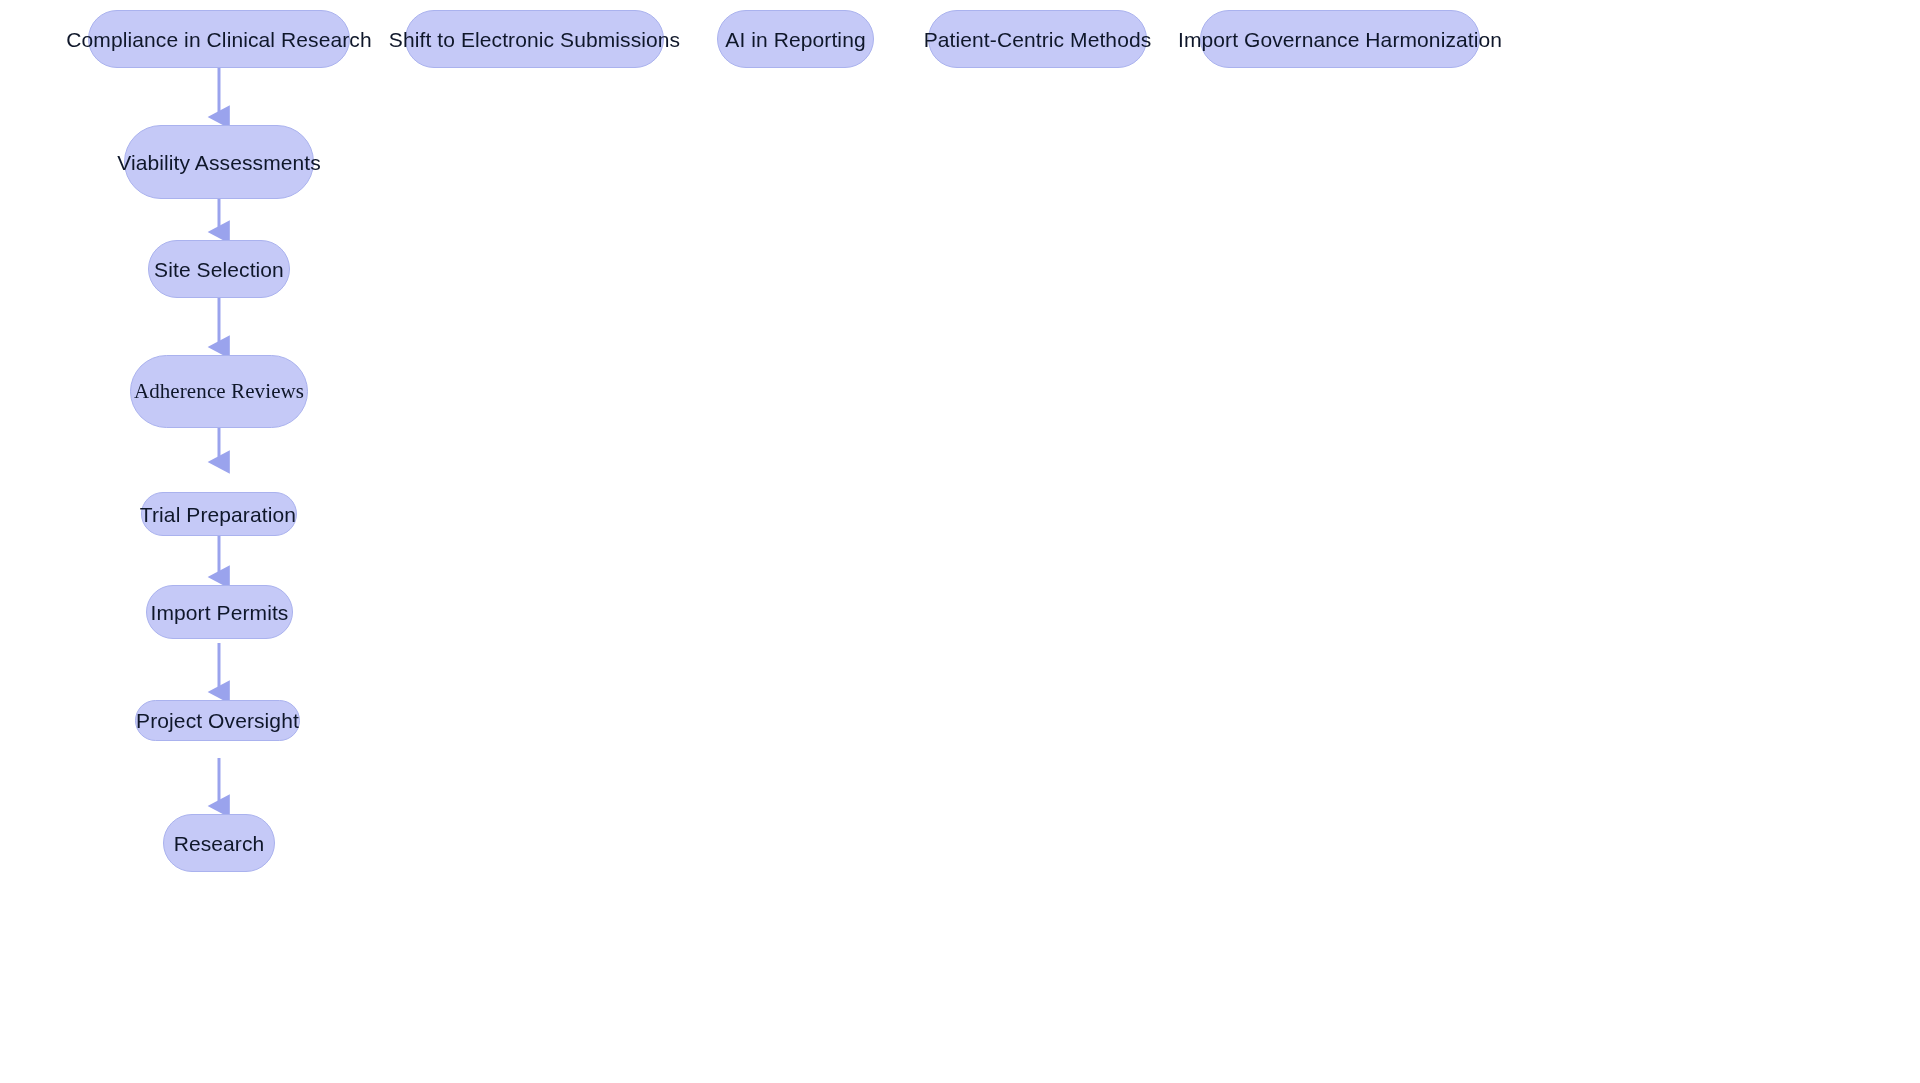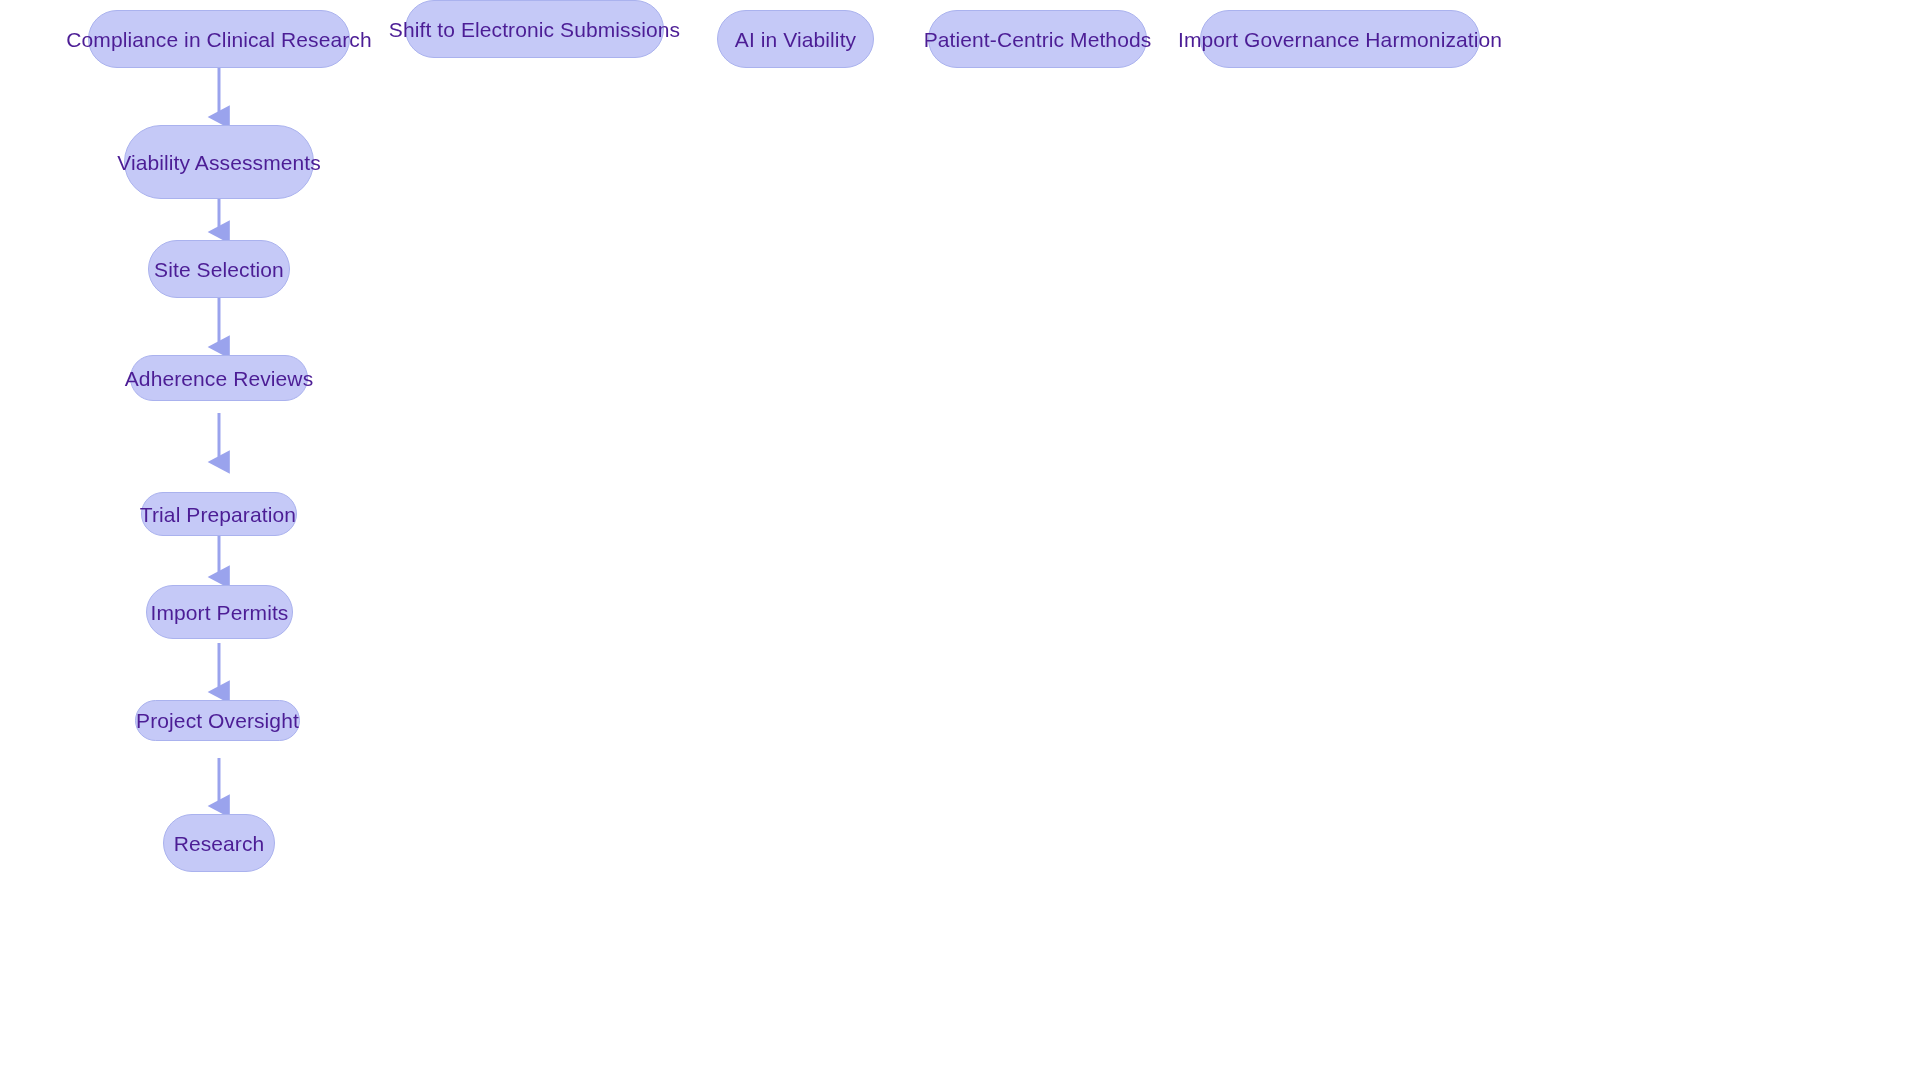--- a/index.html
+++ b/index.html
@@ -36,21 +36,21 @@
     font-size: 21px;
     font-weight: 400;
     letter-spacing: 0.1px;
     white-space: nowrap;
     line-height: 1;
     user-select: none;
   }
 
   .node-label {
     display: block;
-    color: #4c1d95;
+    color: #0f172a;
   }
 
   svg.edges {
     position: absolute;
     left: 0;
     top: 0;
     width: 1920px;
     height: 1083px;
     pointer-events: none;
   }
@@ -78,41 +78,41 @@
 
   <div class="node" style="left:88px; top:10px; width:262px; height:58px;">
     <span class="node-label">Compliance in Clinical Research</span>
   </div>
   <div class="node" style="left:124px; top:125px; width:190px; height:74px;">
     <span class="node-label">Viability Assessments</span>
   </div>
   <div class="node" style="left:148px; top:240px; width:142px; height:58px;">
     <span class="node-label">Site Selection</span>
   </div>
-  <div class="node" style="left:130px; top:355px; width:178px; height:46px;">
+  <div class="node" style="left:130px; top:355px; width:178px; height:73px;font-family:Liberation Serif, serif;">
     <span class="node-label">Adherence Reviews</span>
   </div>
   <div class="node" style="left:141px; top:492px; width:156px; height:44px;justify-content:flex-end;">
     <span class="node-label">Trial Preparation</span>
   </div>
   <div class="node" style="left:146px; top:585px; width:147px; height:54px;">
     <span class="node-label">Import Permits</span>
   </div>
   <div class="node" style="left:135px; top:700px; width:165px; height:41px;">
     <span class="node-label">Project Oversight</span>
   </div>
   <div class="node" style="left:163px; top:814px; width:112px; height:58px;">
     <span class="node-label">Research</span>
   </div>
 
-  <div class="node" style="left:405px; top:0; width:259px; height:58px;">
+  <div class="node" style="left:405px; top:10px; width:259px; height:58px;">
     <span class="node-label">Shift to Electronic Submissions</span>
   </div>
   <div class="node" style="left:717px; top:10px; width:157px; height:58px;">
-    <span class="node-label">AI in Viability</span>
+    <span class="node-label">AI in Reporting</span>
   </div>
   <div class="node" style="left:928px; top:10px; width:219px; height:58px;">
     <span class="node-label">Patient-Centric Methods</span>
   </div>
   <div class="node" style="left:1200px; top:10px; width:280px; height:58px;">
     <span class="node-label">Import Governance Harmonization</span>
   </div>
 </div>
 
 </body></html>

